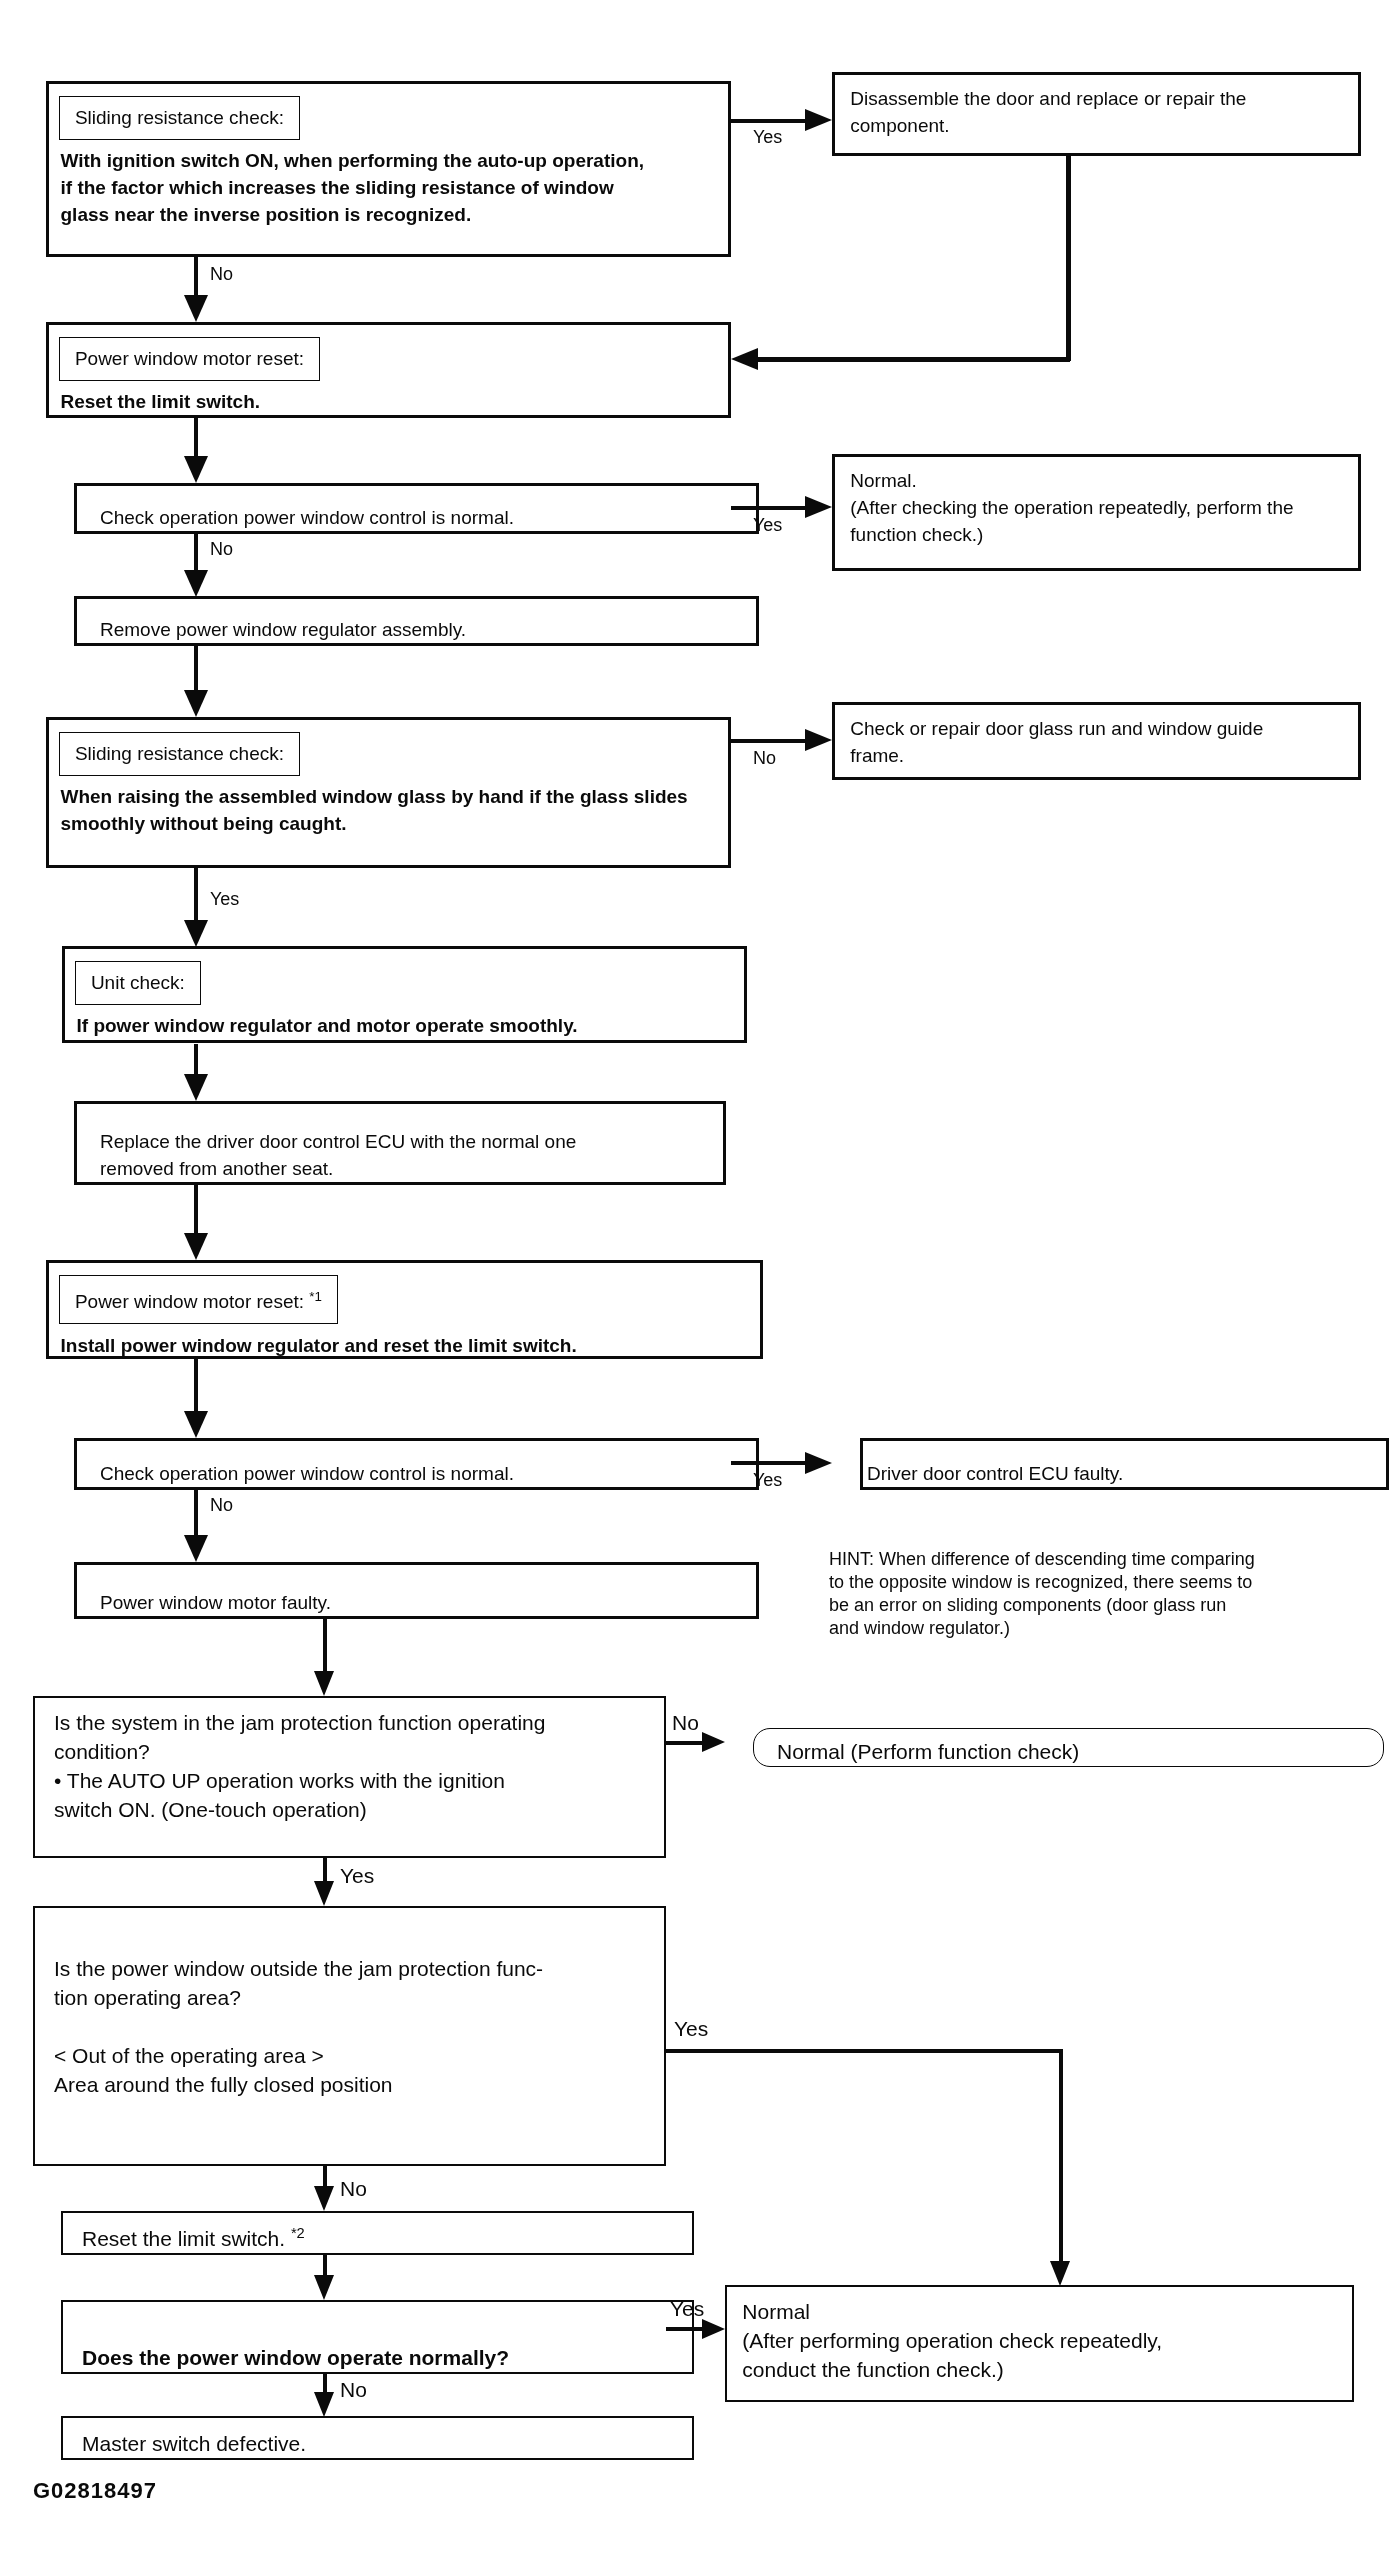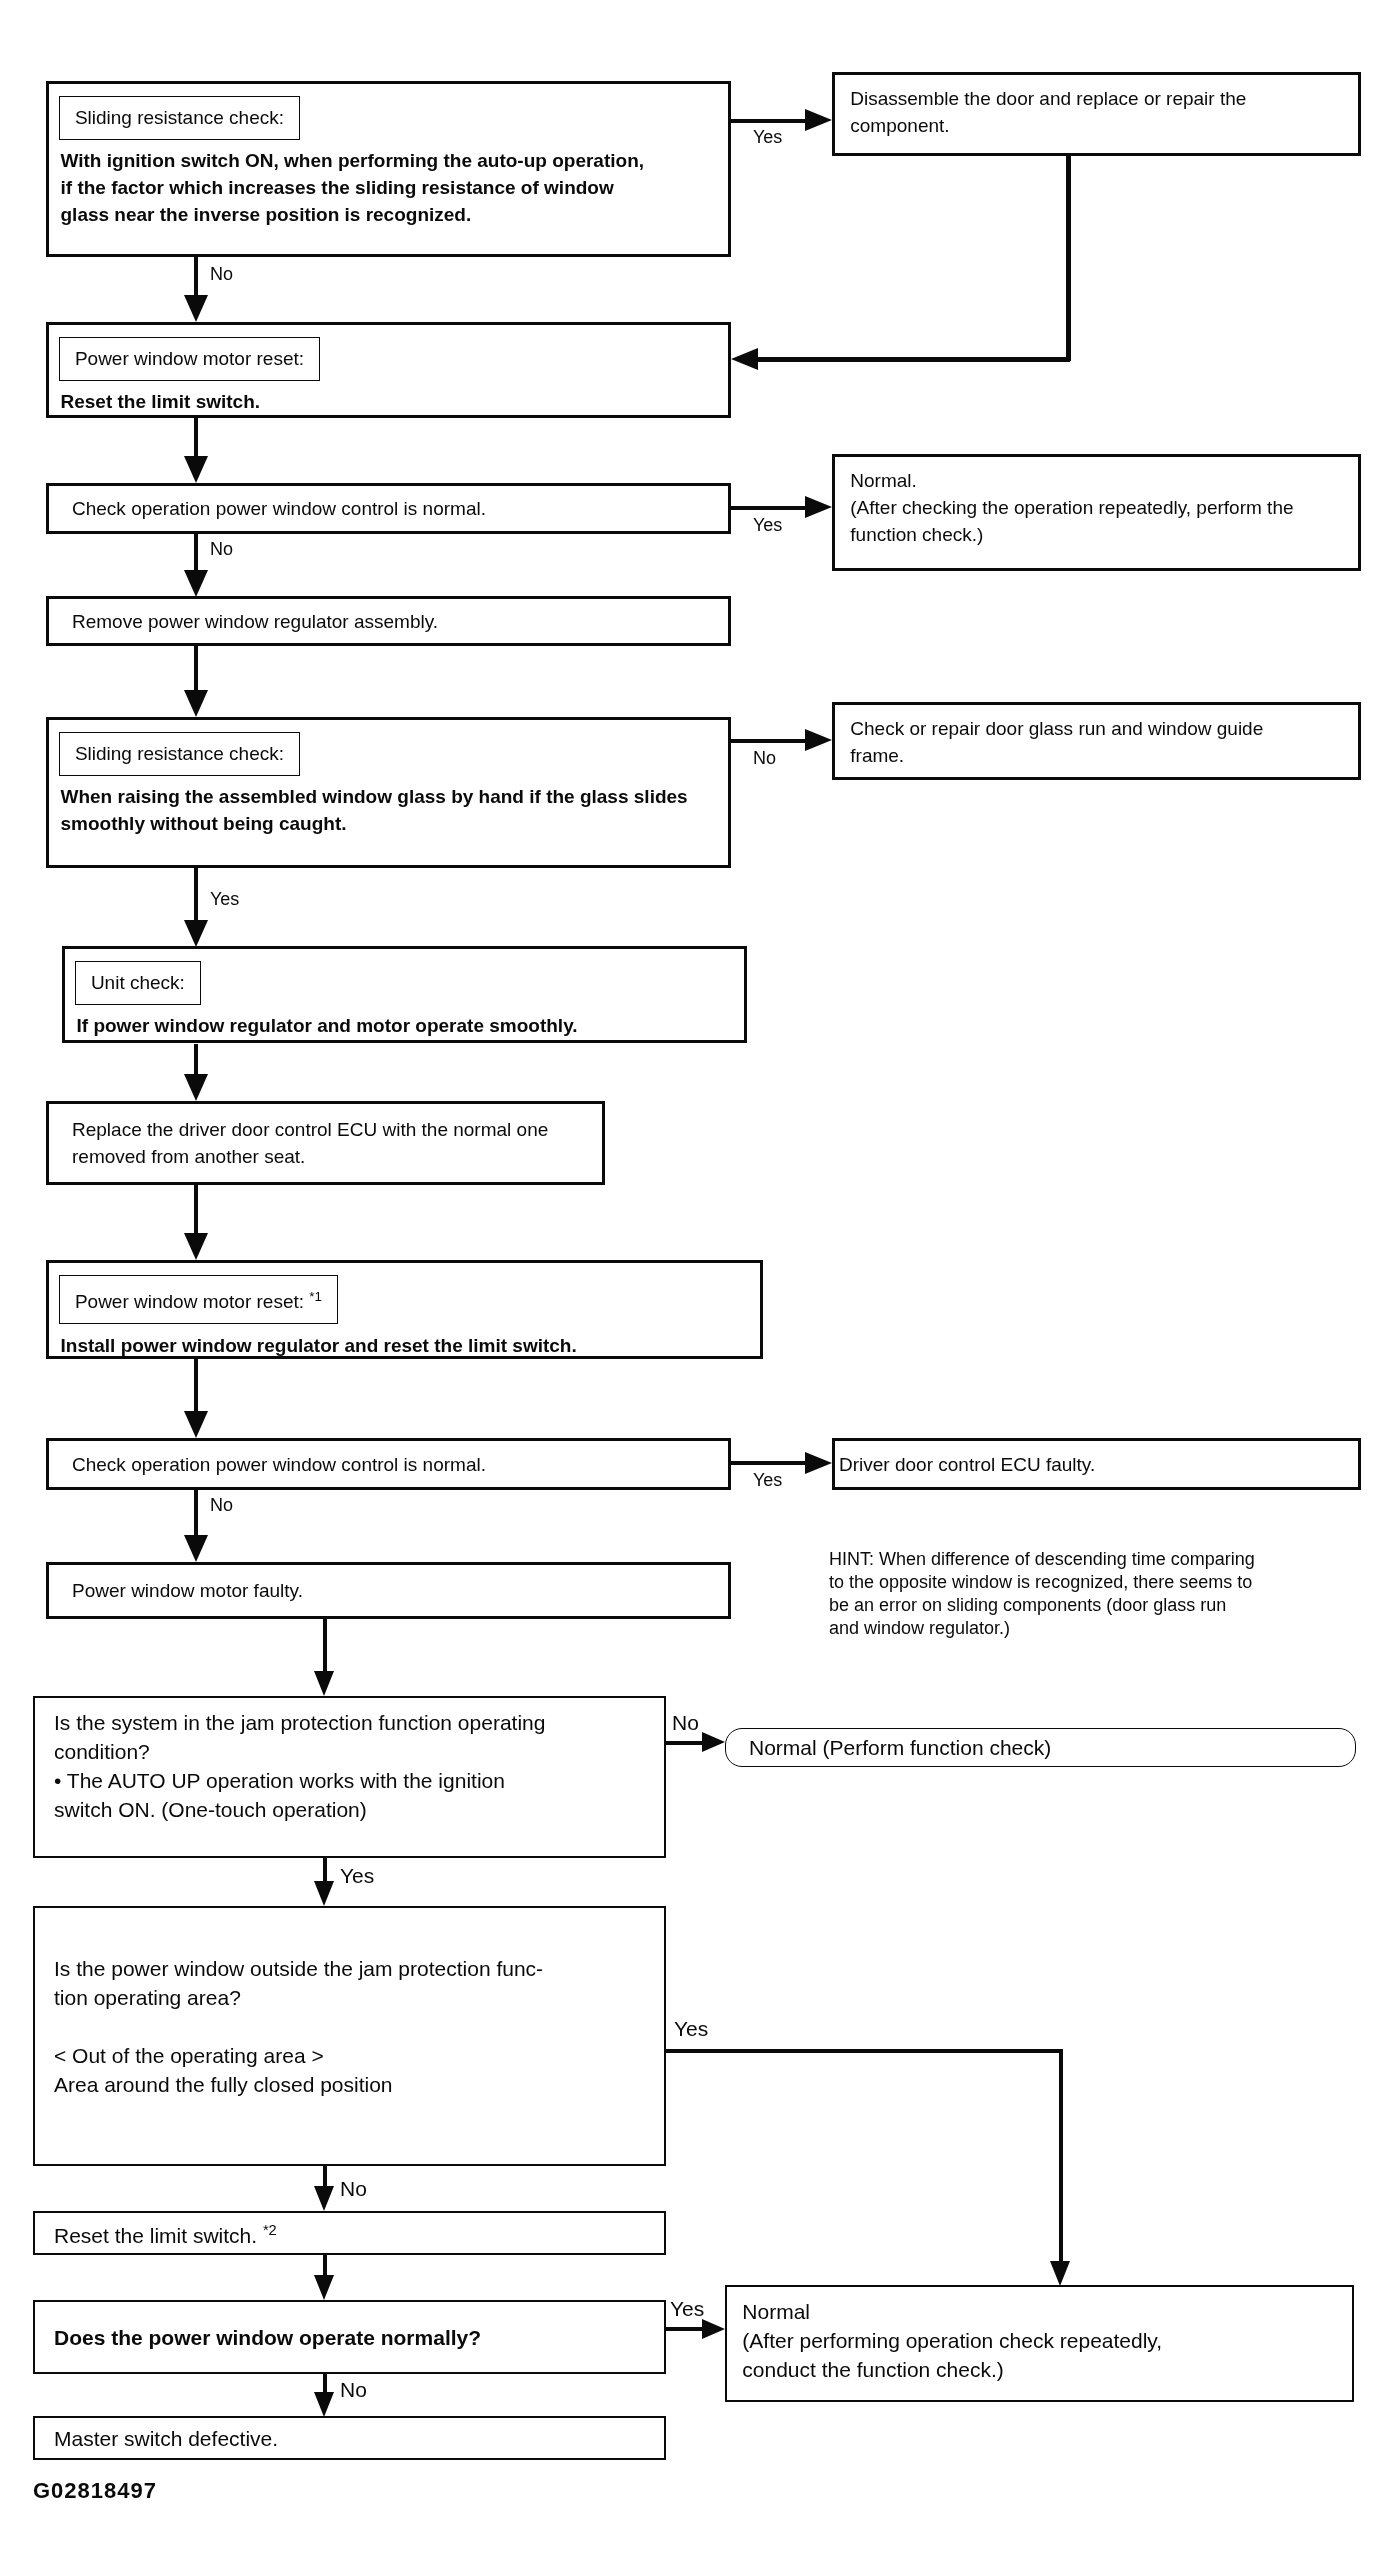--- a/index.html
+++ b/index.html
@@ -24,21 +24,21 @@
   .node.b3 { border-width: 2.9px; }
   .node.b2 { border-width: 1.9px; }
   .titlebox {
     display: inline-block;
     border: 1.9px solid var(--ink);
     padding: 7.6px 15.3px;
     margin: 11.5px 0 0 9.6px;
     white-space: nowrap;
   }
   .body { margin: 7.6px 0 0 11.5px; white-space: pre-line; font-weight: bold; }
-  .single { display: flex; align-items: center; padding-left: 23px; }
+  .single { display: flex; align-items: flex-end; padding-left: 23px; margin-left: 28px; }
   .pre { white-space: pre-line; }
   .pad { padding: 9.6px 7.6px 0 15.3px; }
   .lower { font-size: 21px; line-height: 29px; }
   .lbl { position: absolute; font-size: 18px; white-space: nowrap; }
   .lbl2 { position: absolute; font-size: 21px; white-space: nowrap; }
   .vline, .hline { position: absolute; background: var(--ink); }
   .head-down {
     position: absolute; width: 0; height: 0;
     border-left: 12.4px solid transparent; border-right: 12.4px solid transparent;
     border-top: 27px solid var(--ink);
@@ -88,21 +88,21 @@
     <div class="titlebox"><span>Sliding resistance check:</span></div>
     <div class="body">When raising the assembled window glass by hand if the glass slides
 smoothly without being caught.</div>
   </div>
 
   <div class="node" style="left:62px; top:946px; width:685px; height:97px;">
     <div class="titlebox"><span>Unit check:</span></div>
     <div class="body">If power window regulator and motor operate smoothly.</div>
   </div>
 
-  <div class="node single" style="left:46px; top:1101px; width:559px; height:84px;">
+  <div class="node single" style="left:46px; top:1101px; width:652px; height:84px;">
     <span class="pre">Replace the driver door control ECU with the normal one
 removed from another seat.</span>
   </div>
 
   <div class="node" style="left:46px; top:1260px; width:717px; height:99px;">
     <div class="titlebox"><span>Power window motor reset:</span> <sup>*1</sup></div>
     <div class="body">Install power window regulator and reset the limit switch.</div>
   </div>
 
   <div class="node single" style="left:46px; top:1438px; width:685px; height:52px;">

